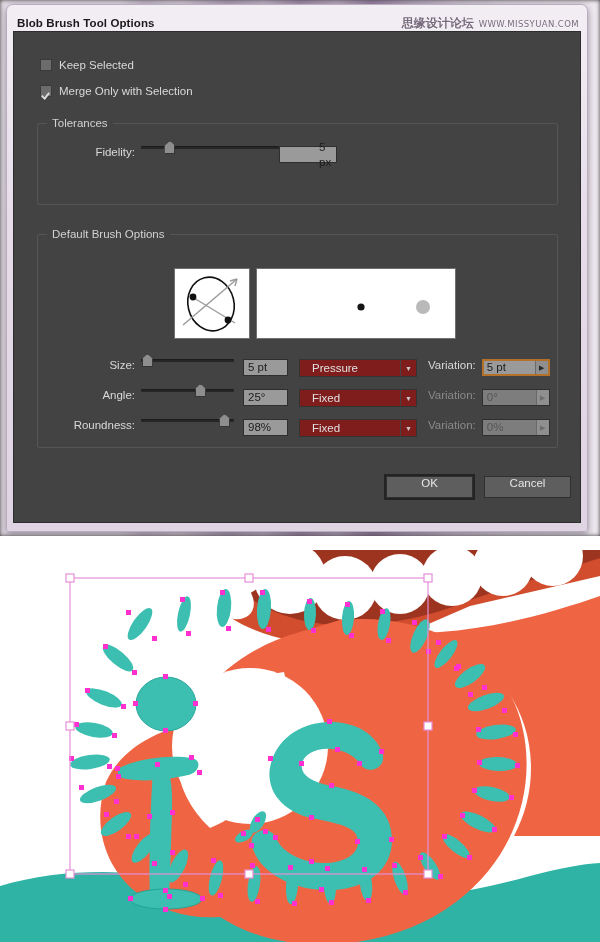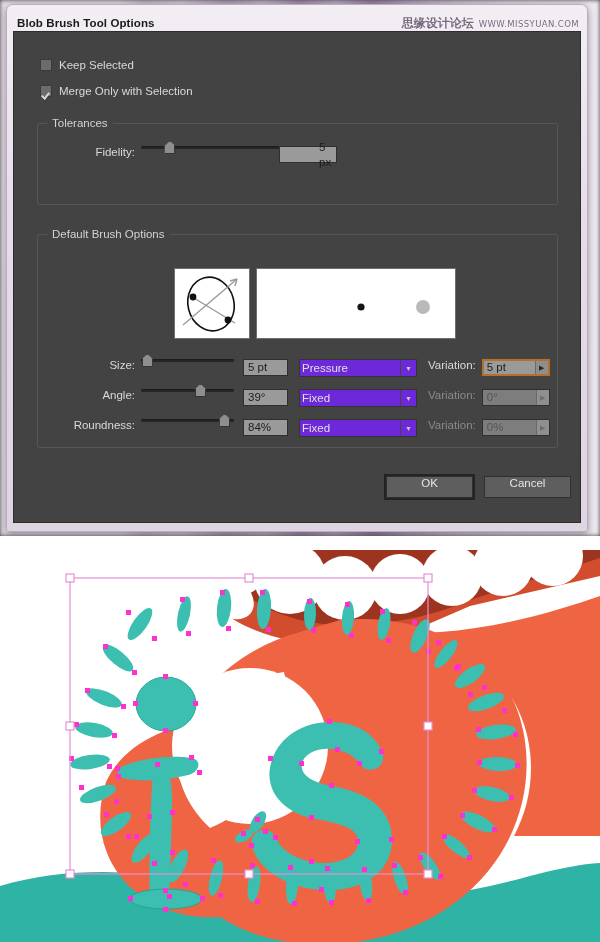--- a/index.html
+++ b/index.html
@@ -112,23 +112,23 @@
   .numfield.dim { background: #7d7d7d; color: #555; }
   .spin {
     width: 13px; height: 100%; background: #8f8f8f;
     border-left: 1px solid #6a6a6a;
     display: flex; align-items: center; justify-content: center;
     font-size: 7px; color: #2a2a2a;
   }
   .spin.dim { color: #6d6d6d; }
 
   .combo {
-    background: #6d28d9; border: 1px solid #333333;
+    background: #7f1d1d; border: 1px solid #333333;
     height: 18px; display: flex; align-items: center;
-    font-size: 11.5px; color: #e0e0e0; padding-left: 2px;
+    font-size: 11.5px; color: #e0e0e0; padding-left: 12px;
     justify-content: space-between;
   }
   .combo-arrow {
     width: 16px; height: 100%; border-left: 1px solid #444;
     display: flex; align-items: center; justify-content: center;
     font-size: 7px; color: #c9c9c9;
   }
 
   
   .thumbbox { position: absolute; background: #ffffff; border: 1px solid #6f6f6f; }
@@ -230,40 +230,40 @@
             <span class="spin">▶</span>
           </div>
         </div>
 
         <div class="srow" style="left:17px;top:154px;">
           <span class="slabel" style="width:80px;">Angle:</span>
           <div class="track" style="width:93px;margin-left:6px;">
             <span class="thumb" style="left:58%;"></span>
           </div>
           <div class="numfield" style="width:45px;margin-left:9px;">
-            <span>39°</span>
+            <span>25°</span>
           </div>
           <div class="combo" style="width:118px;margin-left:11px;">
             <span>Fixed</span>
             <span class="combo-arrow">▼</span>
           </div>
           <span class="slabel dim" style="margin-left:11px;">Variation:</span>
           <div class="numfield dim" style="width:68px;margin-left:6px;padding-right:0;">
             <span style="flex:1">0°</span>
             <span class="spin dim">▶</span>
           </div>
         </div>
 
         <div class="srow" style="left:17px;top:184px;">
           <span class="slabel" style="width:80px;">Roundness:</span>
           <div class="track" style="width:93px;margin-left:6px;">
             <span class="thumb" style="left:84%;"></span>
           </div>
           <div class="numfield" style="width:45px;margin-left:9px;">
-            <span>84%</span>
+            <span>98%</span>
           </div>
           <div class="combo" style="width:118px;margin-left:11px;">
             <span>Fixed</span>
             <span class="combo-arrow">▼</span>
           </div>
           <span class="slabel dim" style="margin-left:11px;">Variation:</span>
           <div class="numfield dim" style="width:68px;margin-left:6px;padding-right:0;">
             <span style="flex:1">0%</span>
             <span class="spin dim">▶</span>
           </div>

